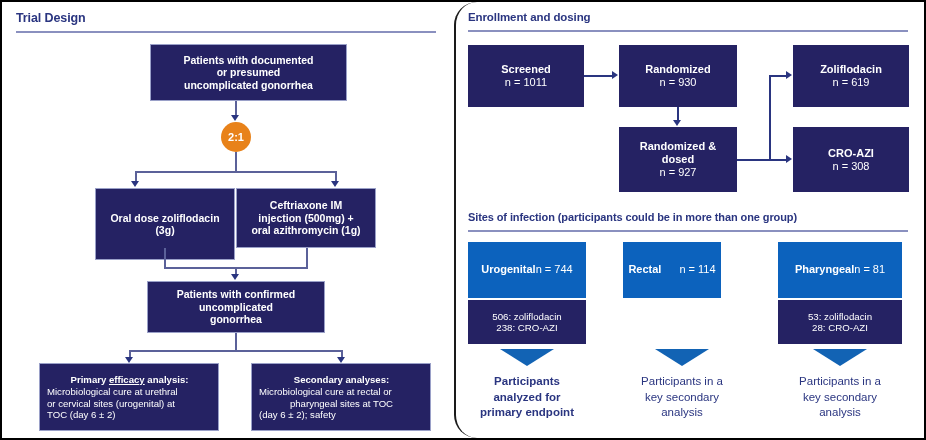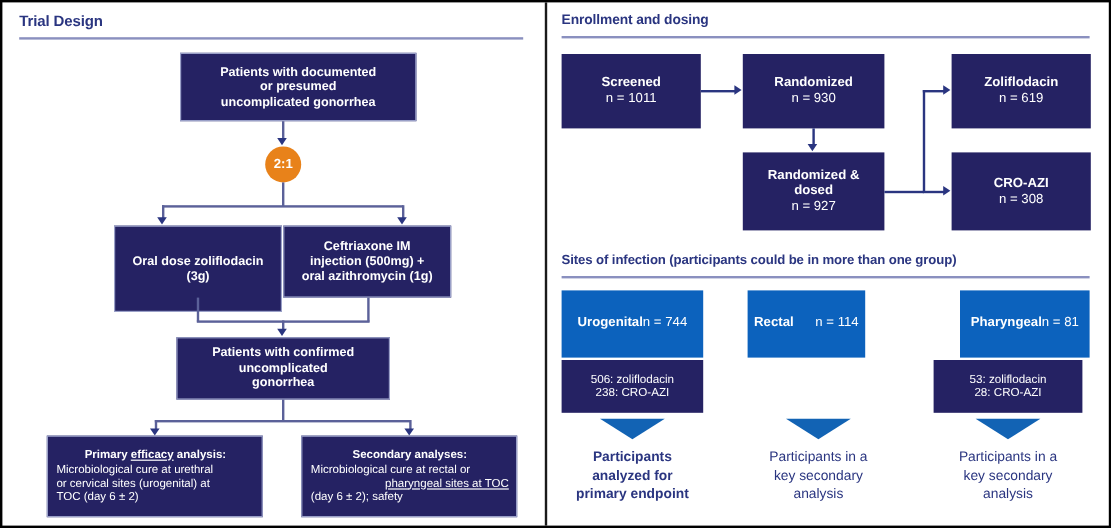--- a/index.html
+++ b/index.html
@@ -11,21 +11,21 @@
   }
   #root {
     position: relative;
     width: 926px; height: 440px;
     background: #ffffff;
     border: 2px solid #000000;
   }
   .panel { position: absolute; }
   #left-panel  { left: 0;   top: 0; width: 450px; height: 436px; }
   #right-panel { left: 452px; top: 0; width: 470px; height: 436px;
-                 border-left: 2px solid #1a1a1a; }
+                 border-left: 2px solid #1a1a1a; border-radius: 23px; }
 
   .section-title {
     color: #2a3580;
     font-weight: bold;
     font-size: 11.5px;
     letter-spacing: -0.1px;
     white-space: nowrap;
   }
   .title-rule {
     height: 1.5px;
@@ -167,21 +167,21 @@
     <div class="navy-box" style="left:37px;top:361px;width:180px;height:68px;font-size:9.6px;align-items:stretch;justify-content:center;padding:4px 6px 4px 7px;">
       <div style="text-align:center;font-weight:bold;margin-bottom:1px;"><span>Primary </span><span class="ul">efficacy</span><span> analysis:</span></div>
       <div style="text-align:left;">Microbiological cure at urethral</div>
       <div style="text-align:left;">or cervical sites (urogenital) at</div>
       <div style="text-align:left;">TOC (day 6 ± 2)</div>
     </div>
 
     <div class="navy-box" style="left:249px;top:361px;width:180px;height:68px;font-size:9.6px;align-items:stretch;justify-content:center;padding:4px 6px 4px 7px;">
       <div style="text-align:center;font-weight:bold;margin-bottom:1px;">Secondary analyses:</div>
       <div style="text-align:left;">Microbiological cure at rectal or</div>
-      <div style="text-align:right;text-decoration:underline;">pharyngeal sites at TOC</div>
+      <div style="text-align:center;">pharyngeal sites at TOC</div>
       <div style="text-align:left;">(day 6 ± 2); safety</div>
     </div>
   </div>
 
   <div class="panel" id="right-panel">
 
     <div class="section-title" style="position:absolute;left:12px;top:9px;">Enrollment and dosing</div>
     <div class="title-rule" style="position:absolute;left:12px;top:28px;width:440px;"></div>
 
     <div class="navy-box flat" style="left:12px;top:43px;width:116px;height:62px;font-size:11px;">
@@ -245,21 +245,21 @@
       <span class="bold">Rectal</span>
       <span>n = 114</span>
     </div>
     <div class="big-arrow" style="left:199px;top:347px;"></div>
     <div class="caption" style="left:167px;top:372px;width:118px;">
       <div>Participants in a</div>
       <div>key secondary</div>
       <div>analysis</div>
     </div>
 
-    <div class="blue-box" style="left:322px;top:240px;width:108px;height:56px;font-size:11px;margin-left:22px;">
+    <div class="blue-box" style="left:322px;top:240px;width:124px;height:56px;font-size:11px;">
       <span class="bold">Pharyngeal</span>
       <span>n = 81</span>
     </div>
     <div class="navy-box flat" style="left:322px;top:298px;width:124px;height:44px;font-size:9.7px;">
       <span>53: zoliflodacin</span>
       <span>28: CRO-AZI</span>
     </div>
     <div class="big-arrow" style="left:357px;top:347px;"></div>
     <div class="caption" style="left:322px;top:372px;width:124px;">
       <div>Participants in a</div>

